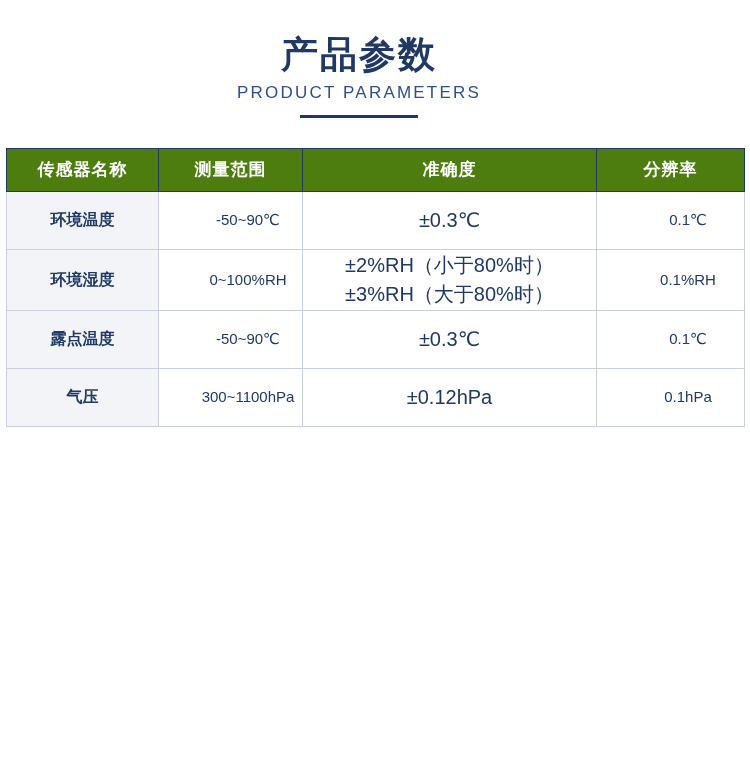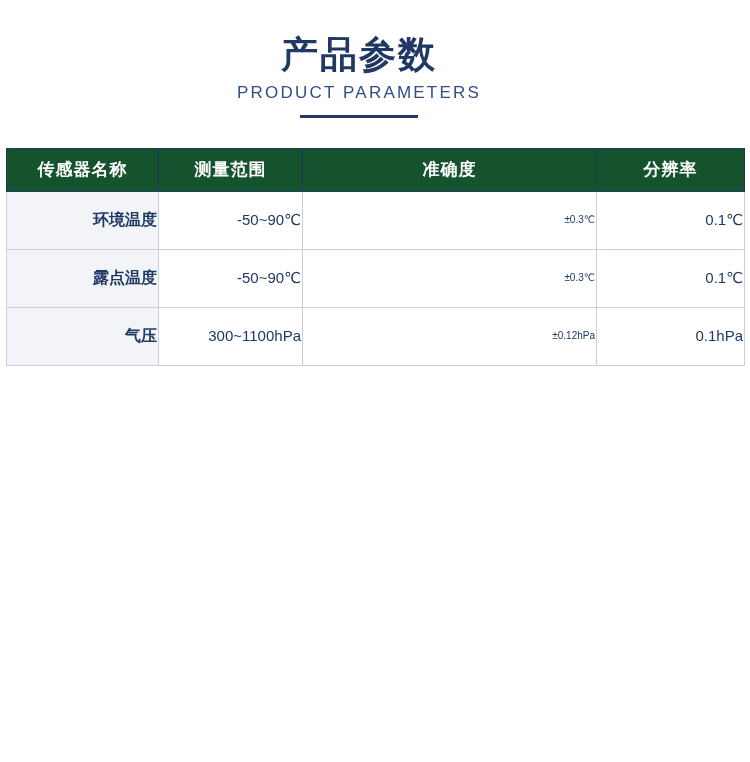--- a/index.html
+++ b/index.html
@@ -47,48 +47,48 @@
   .table-wrap {
     margin-top: 30px;
     padding: 0 6px;
   }
   table {
     width: 738px;
     border-collapse: collapse;
     table-layout: fixed;
   }
   thead th {
-    background: #14532d;
+    background: #4d7c0f;
     color: #ffffff;
     font-size: 17px;
     font-weight: bold;
     height: 40px;
     letter-spacing: 1px;
     border: 1px solid #1f3864;
   }
   tbody td {
     border: 1px solid #c9cfdd;
-    text-align: right;
+    text-align: center;
     color: #1f3864;
     font-size: 15px;
     height: 55px;
     line-height: 1.45;
   }
   tbody td.name {
     background: #f3f4f8;
     font-weight: bold;
     font-size: 16px;
   }
   tbody td.range,
   tbody td.res {
     font-size: 15px;
     padding-left: 36px;
   }
   tbody td.acc {
-    font-size: 10px;
+    font-size: 20px;
   }
   .col-name { width: 152px; }
   .col-range { width: 144px; }
   .col-acc   { width: 294px; }
   .col-res   { width: 148px; }
   .multi-line span {
     display: block;
   }
 </style>
 </head>
@@ -121,20 +121,29 @@
       <tbody id="table-body">
           <tr>
             <td class="name">环境温度</td>
             <td class="range">-50~90℃</td>
             <td class="acc multi-line">
               <span>±0.3℃</span>
             </td>
             <td class="res">0.1℃</td>
           </tr>
           <tr>
+            <td class="name">环境湿度</td>
+            <td class="range">0~100%RH</td>
+            <td class="acc multi-line">
+              <span>±2%RH（小于80%时）</span>
+              <span>±3%RH（大于80%时）</span>
+            </td>
+            <td class="res">0.1%RH</td>
+          </tr>
+          <tr>
             <td class="name">露点温度</td>
             <td class="range">-50~90℃</td>
             <td class="acc multi-line">
               <span>±0.3℃</span>
             </td>
             <td class="res">0.1℃</td>
           </tr>
           <tr>
             <td class="name">气压</td>
             <td class="range">300~1100hPa</td>

